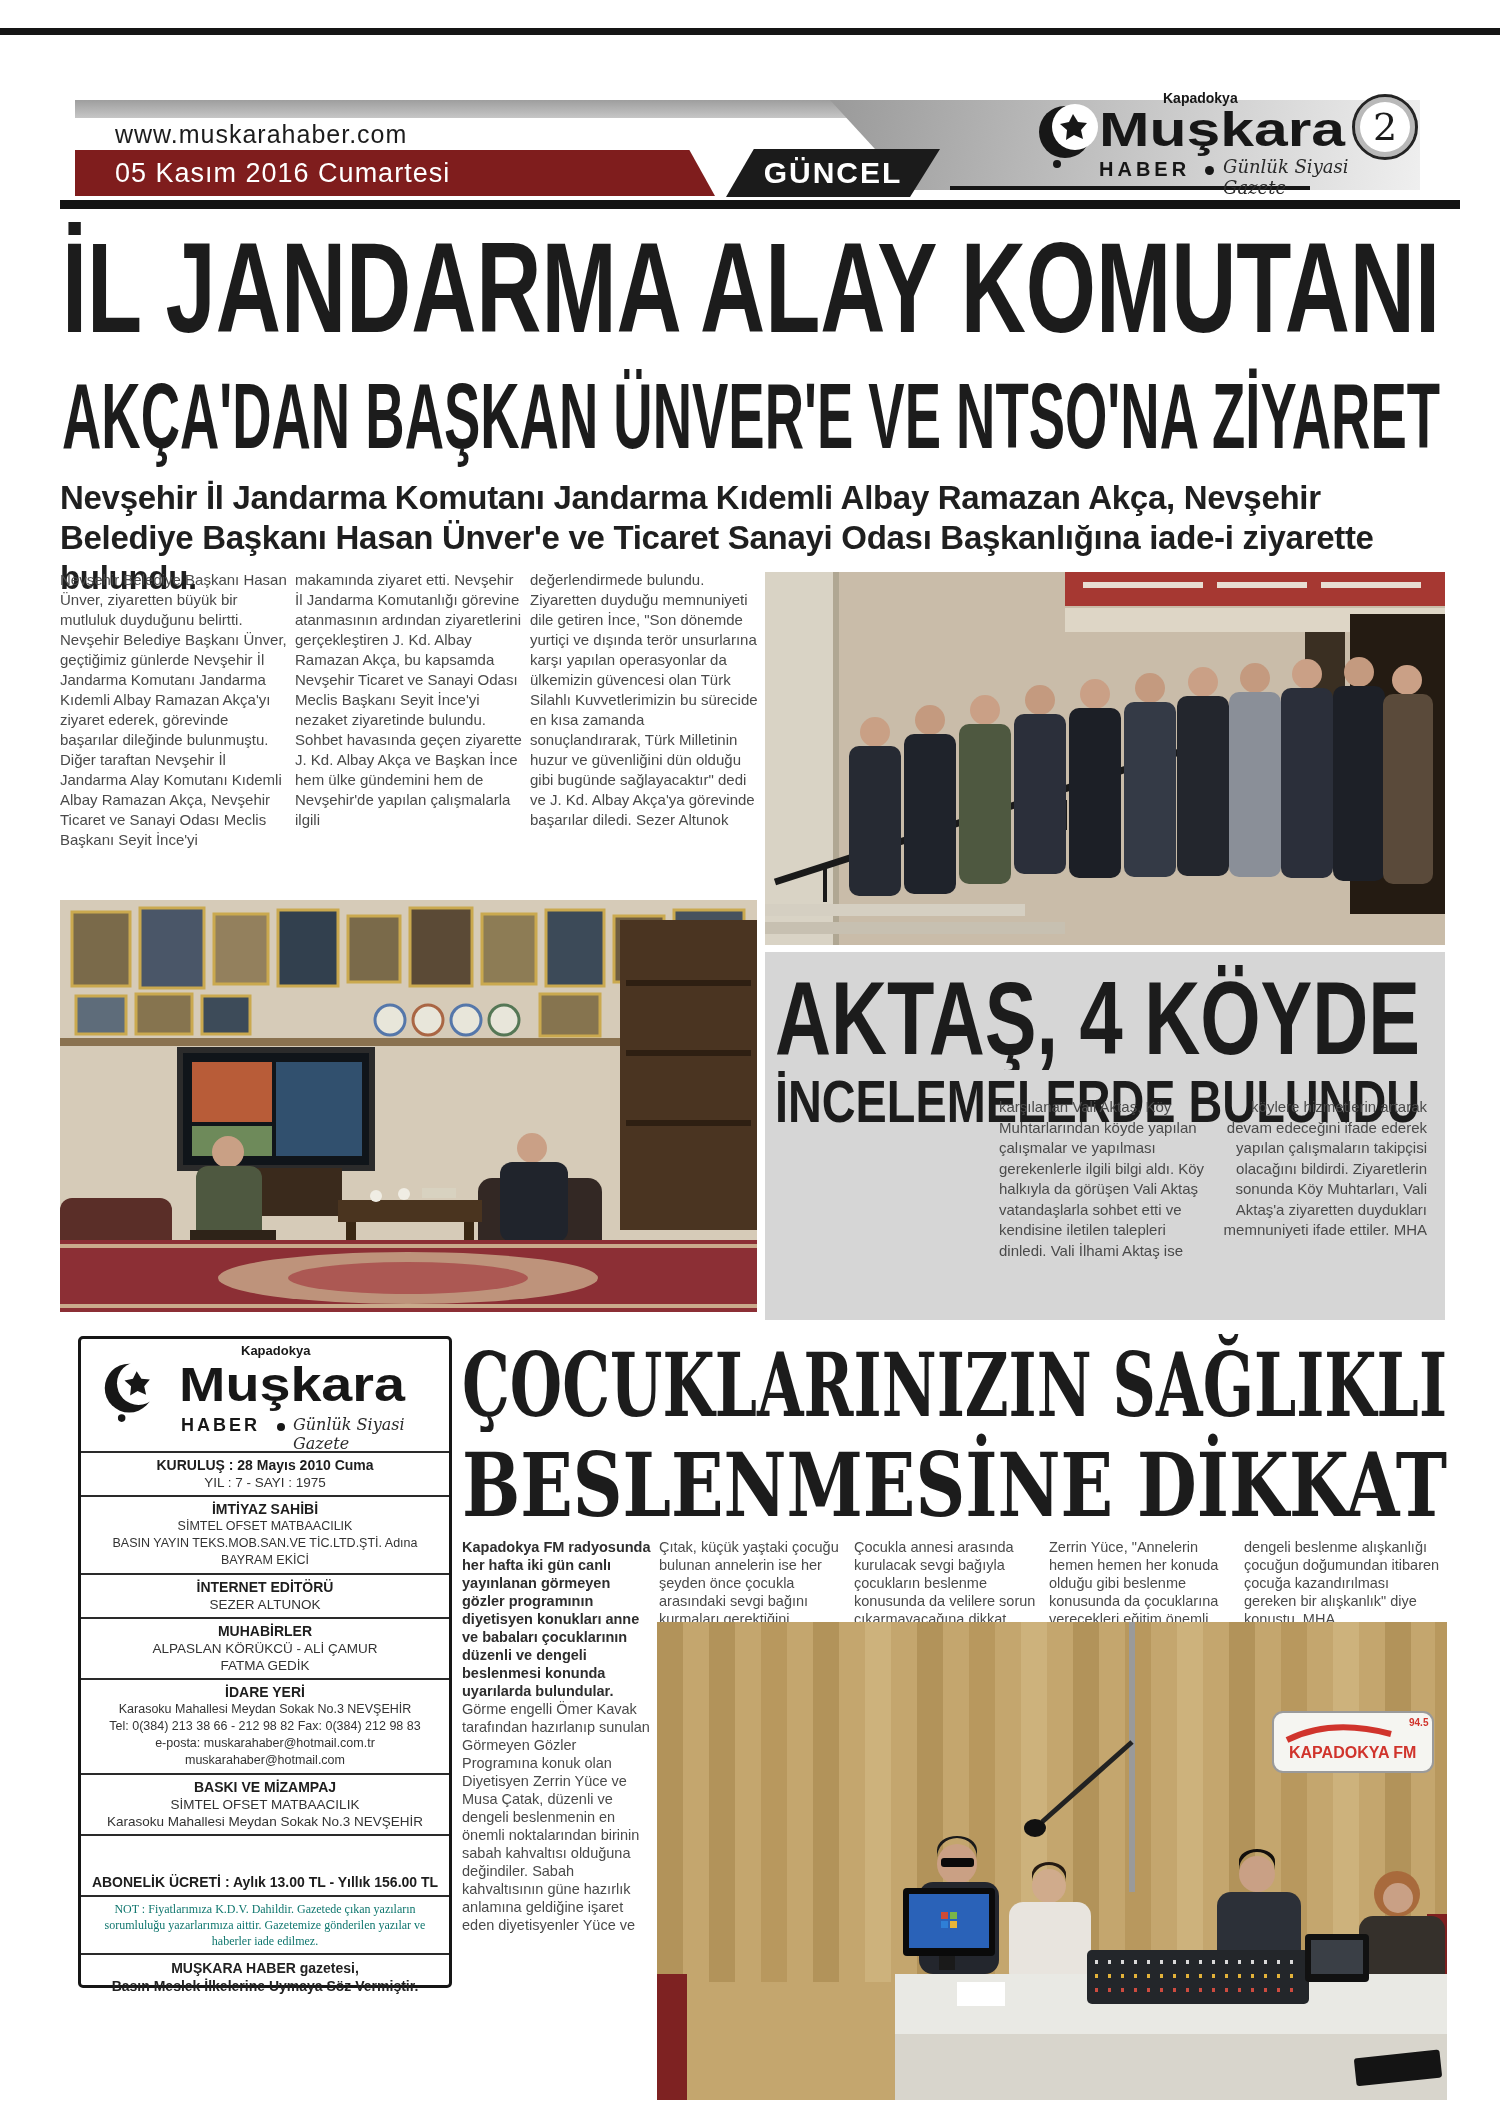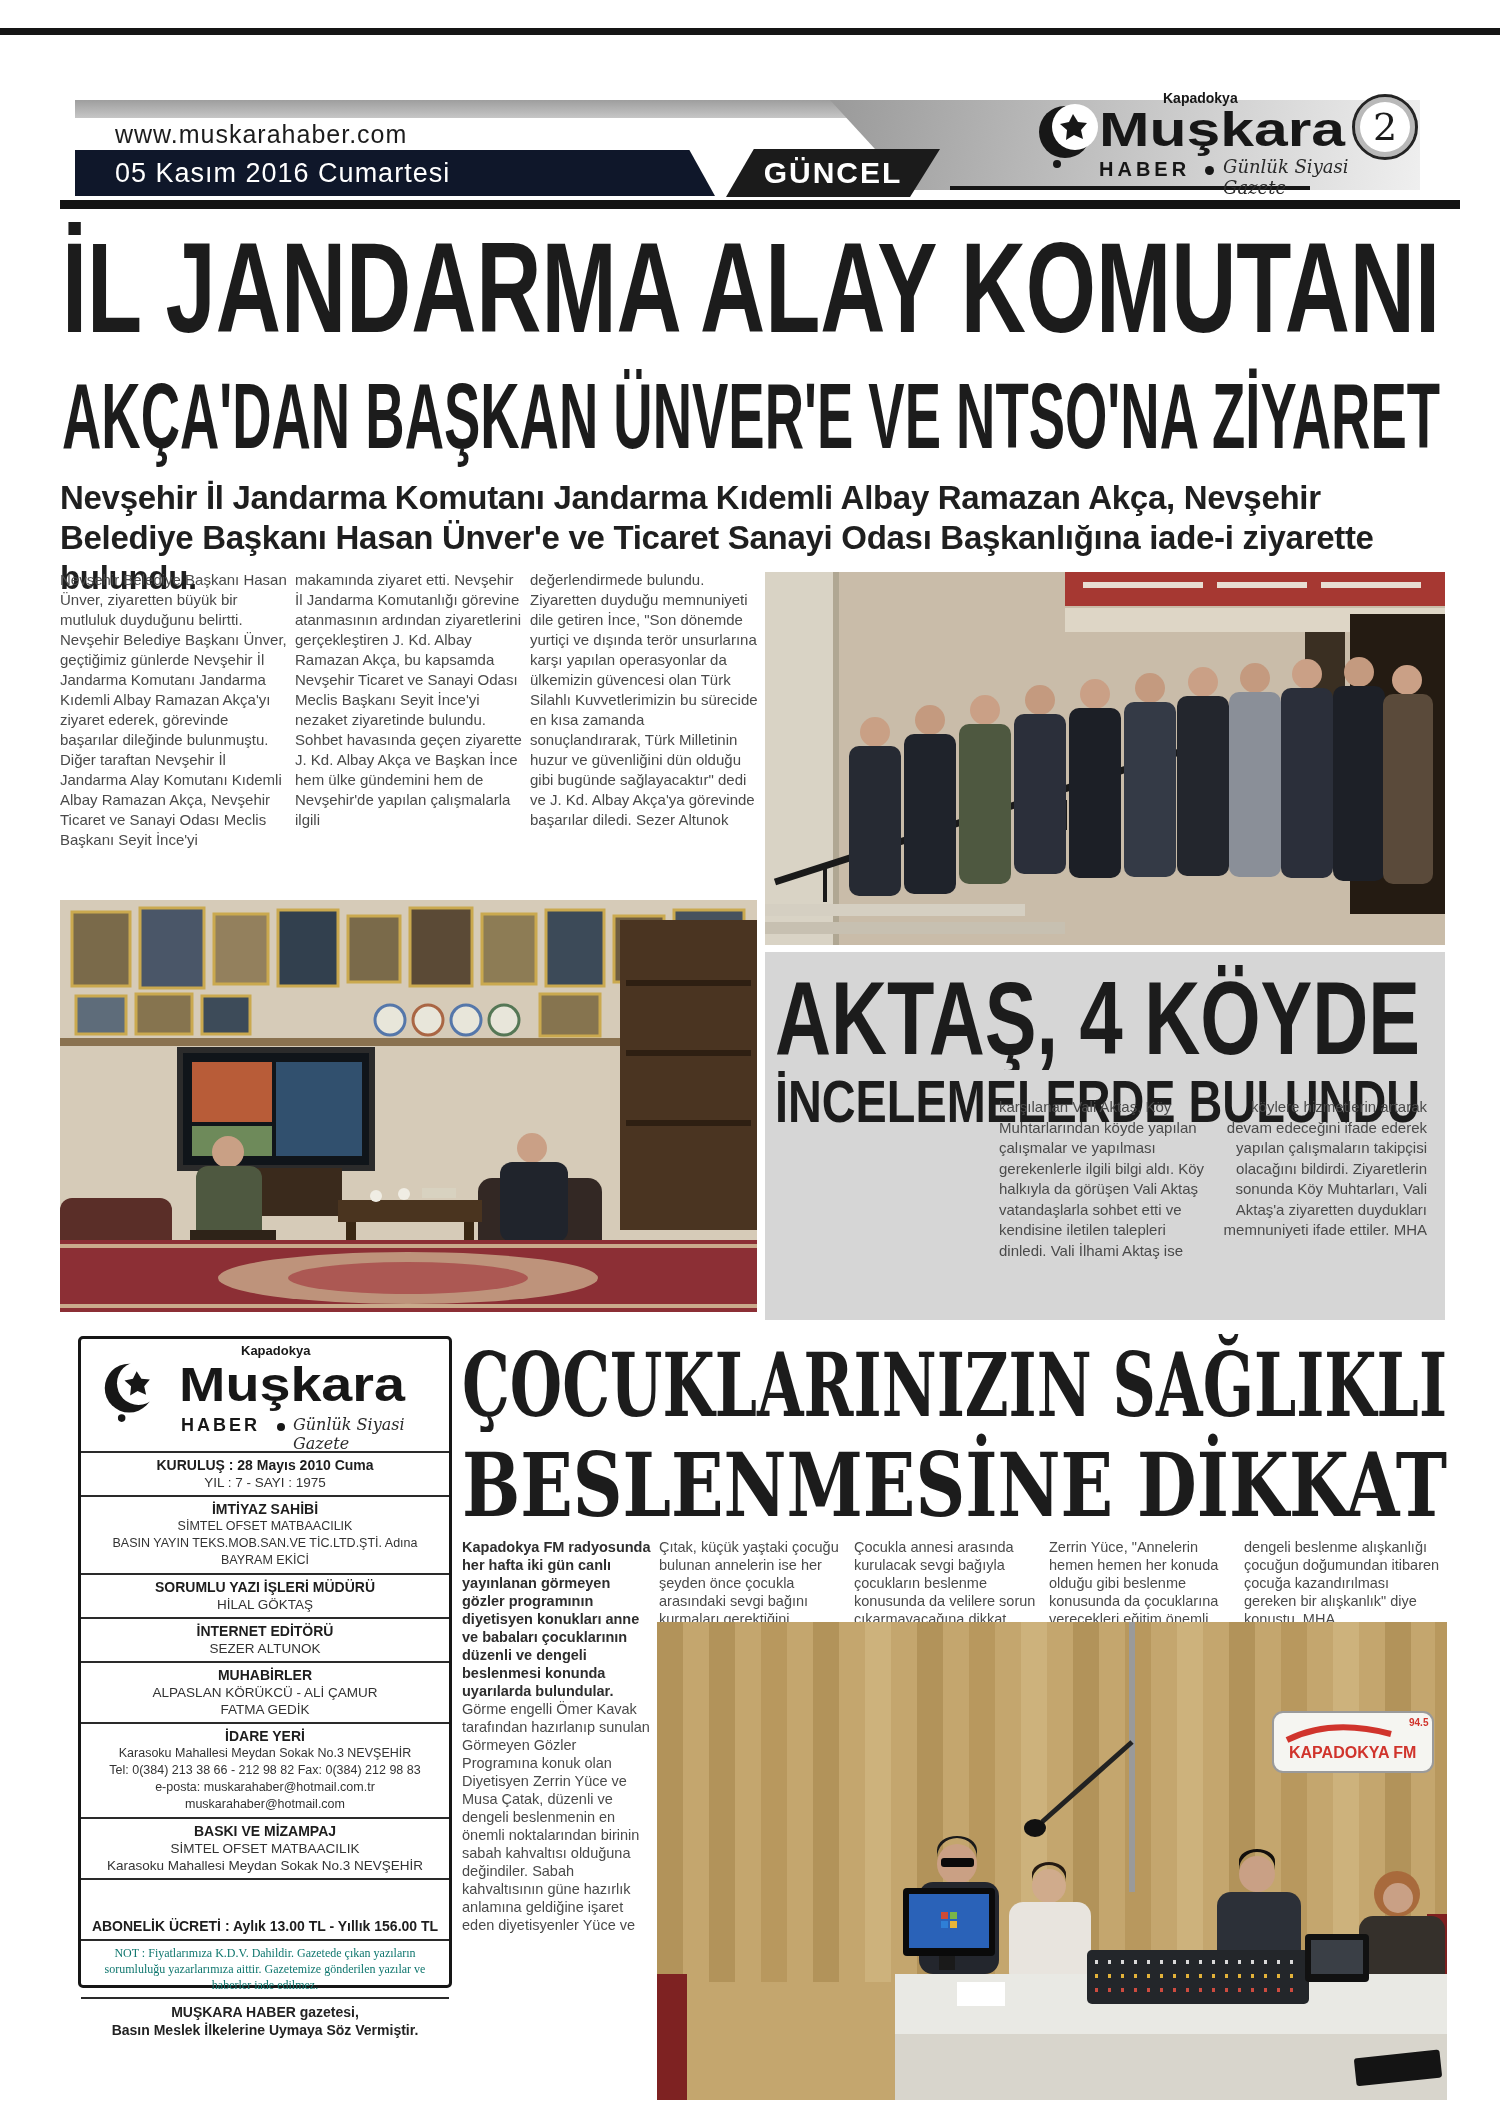--- a/index.html
+++ b/index.html
@@ -12,21 +12,21 @@
   .top-rule{left:0;top:28px;width:1500px;height:7px;background:#151515;}
   .hdr-gray-strip{left:75px;top:100px;width:1345px;height:18px;
       background:linear-gradient(#9e9e9e,#c6c6c6);}
   .hdr-gray-right{left:830px;top:100px;width:590px;height:90px;
       background:linear-gradient(100deg,#9a9a9a 0%,#c9c9c9 55%,#efefef 100%);
       clip-path:polygon(0 0,100% 0,100% 100%,14% 100%);}
   .hdr-web{left:75px;top:118px;width:780px;height:32px;background:#ffffff;
       clip-path:polygon(0 0,93% 0,100% 100%,0 100%);
       font-size:25px;color:#1c1c1c;line-height:32px;padding-left:40px;box-sizing:border-box;
       letter-spacing:1px;}
-  .hdr-date{left:75px;top:150px;width:640px;height:46px;background:#0f172a;
+  .hdr-date{left:75px;top:150px;width:640px;height:46px;background:#7f1d1d;
       clip-path:polygon(0 0,96% 0,100% 100%,0 100%);
       color:#fff;font-size:27px;line-height:46px;padding-left:40px;box-sizing:border-box;
       letter-spacing:1px;}
   .hdr-badge{left:726px;top:149px;width:214px;height:48px;background:#1b1b1b;
       clip-path:polygon(13% 0,100% 0,86% 100%,0 100%);
       color:#fff;font-weight:bold;font-size:30px;line-height:48px;text-align:center;
       letter-spacing:2px;}
   .hdr-thinline{left:950px;top:186px;width:360px;height:4px;background:#161616;}
   .hdr-rule{left:60px;top:200px;width:1400px;height:9px;background:#131313;}
 
@@ -246,24 +246,20 @@
       <div class="mh-title">KURULUŞ : 28 Mayıs 2010 Cuma</div>
       <div class="mh-body">YIL : 7 - SAYI : 1975</div>
     </div>
     <div class="mh-sec">
       <div class="mh-title">İMTİYAZ SAHİBİ</div>
       <div class="mh-body small">SİMTEL OFSET MATBAACILIK
 BASIN YAYIN TEKS.MOB.SAN.VE TİC.LTD.ŞTİ. Adına
 BAYRAM EKİCİ</div>
     </div>
     <div class="mh-sec">
-      <div class="mh-title">SORUMLU YAZI İŞLERİ MÜDÜRÜ</div>
-      <div class="mh-body">HİLAL GÖKTAŞ</div>
-    </div>
-    <div class="mh-sec">
       <div class="mh-title">İNTERNET EDİTÖRÜ</div>
       <div class="mh-body">SEZER ALTUNOK</div>
     </div>
     <div class="mh-sec">
       <div class="mh-title">MUHABİRLER</div>
       <div class="mh-body">ALPASLAN KÖRÜKCÜ - ALİ ÇAMUR
 FATMA GEDİK</div>
     </div>
     <div class="mh-sec">
       <div class="mh-title">İDARE YERİ</div>

